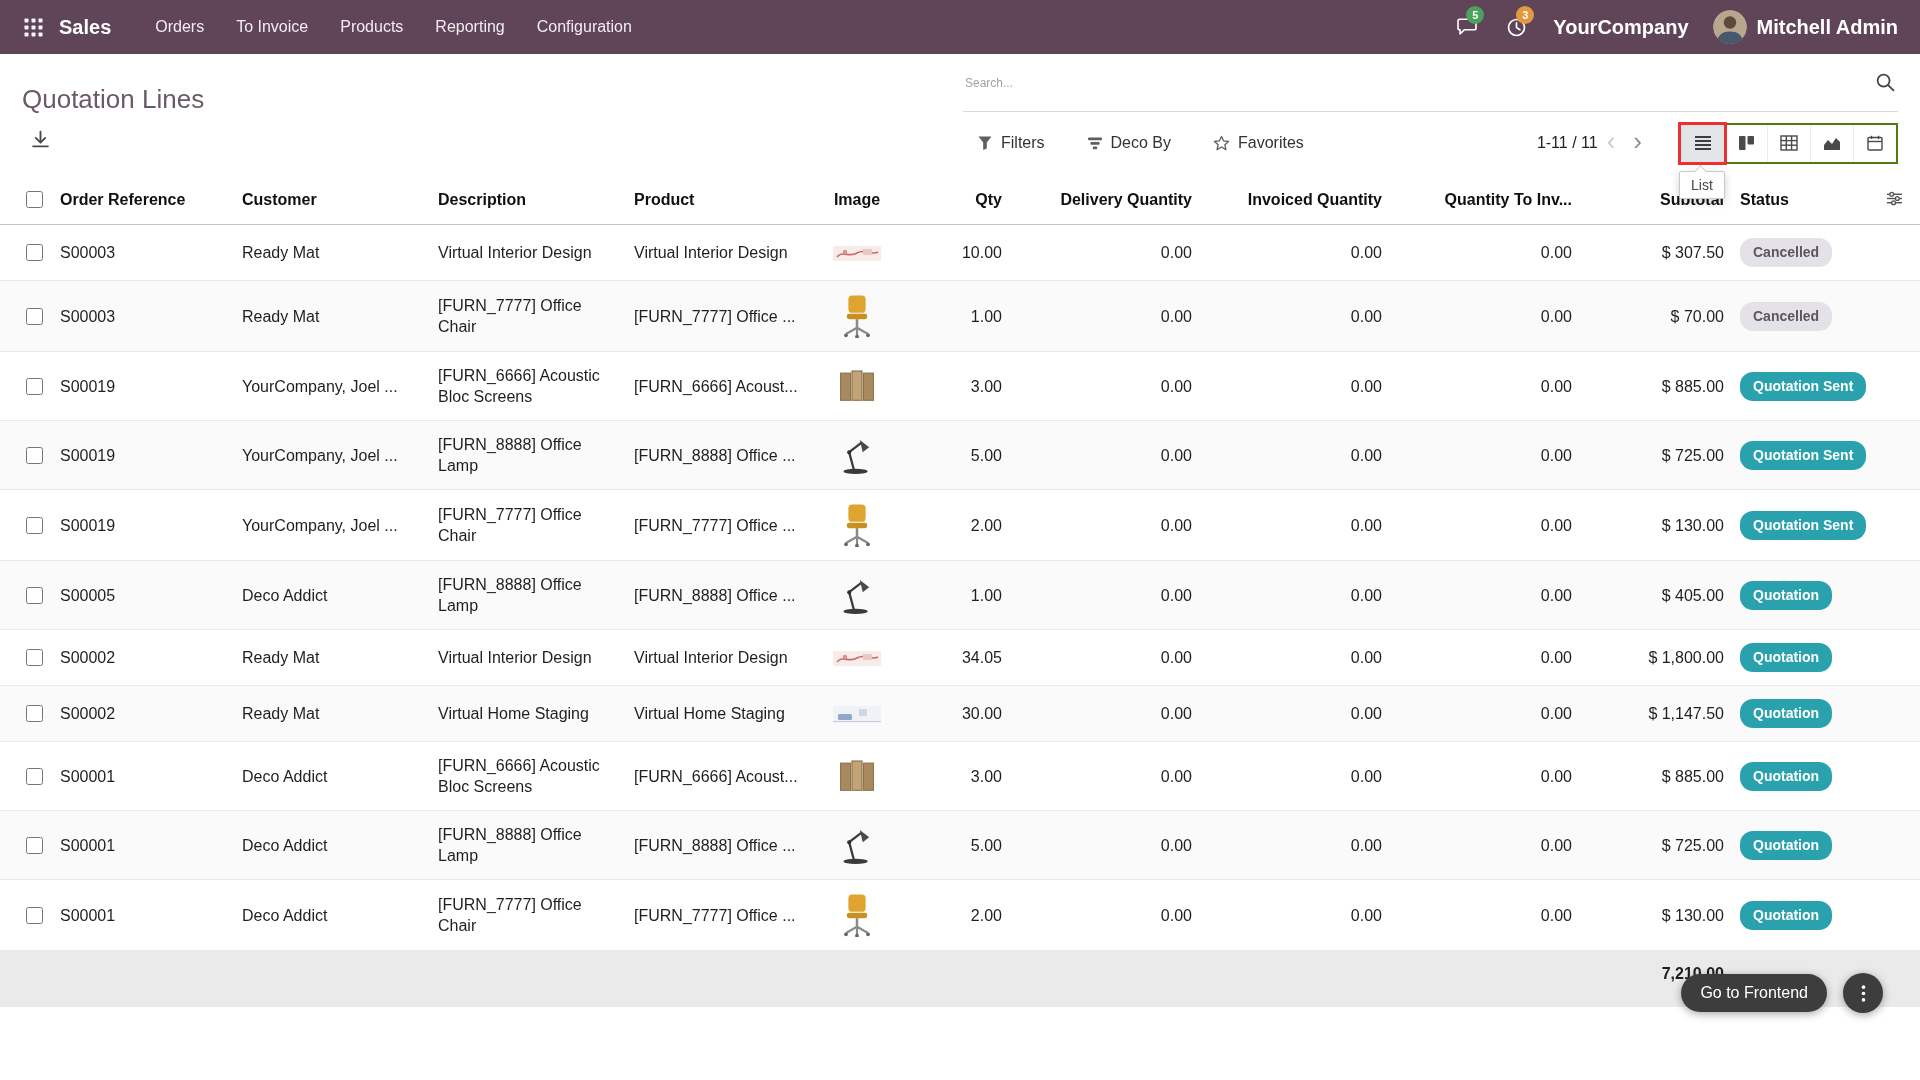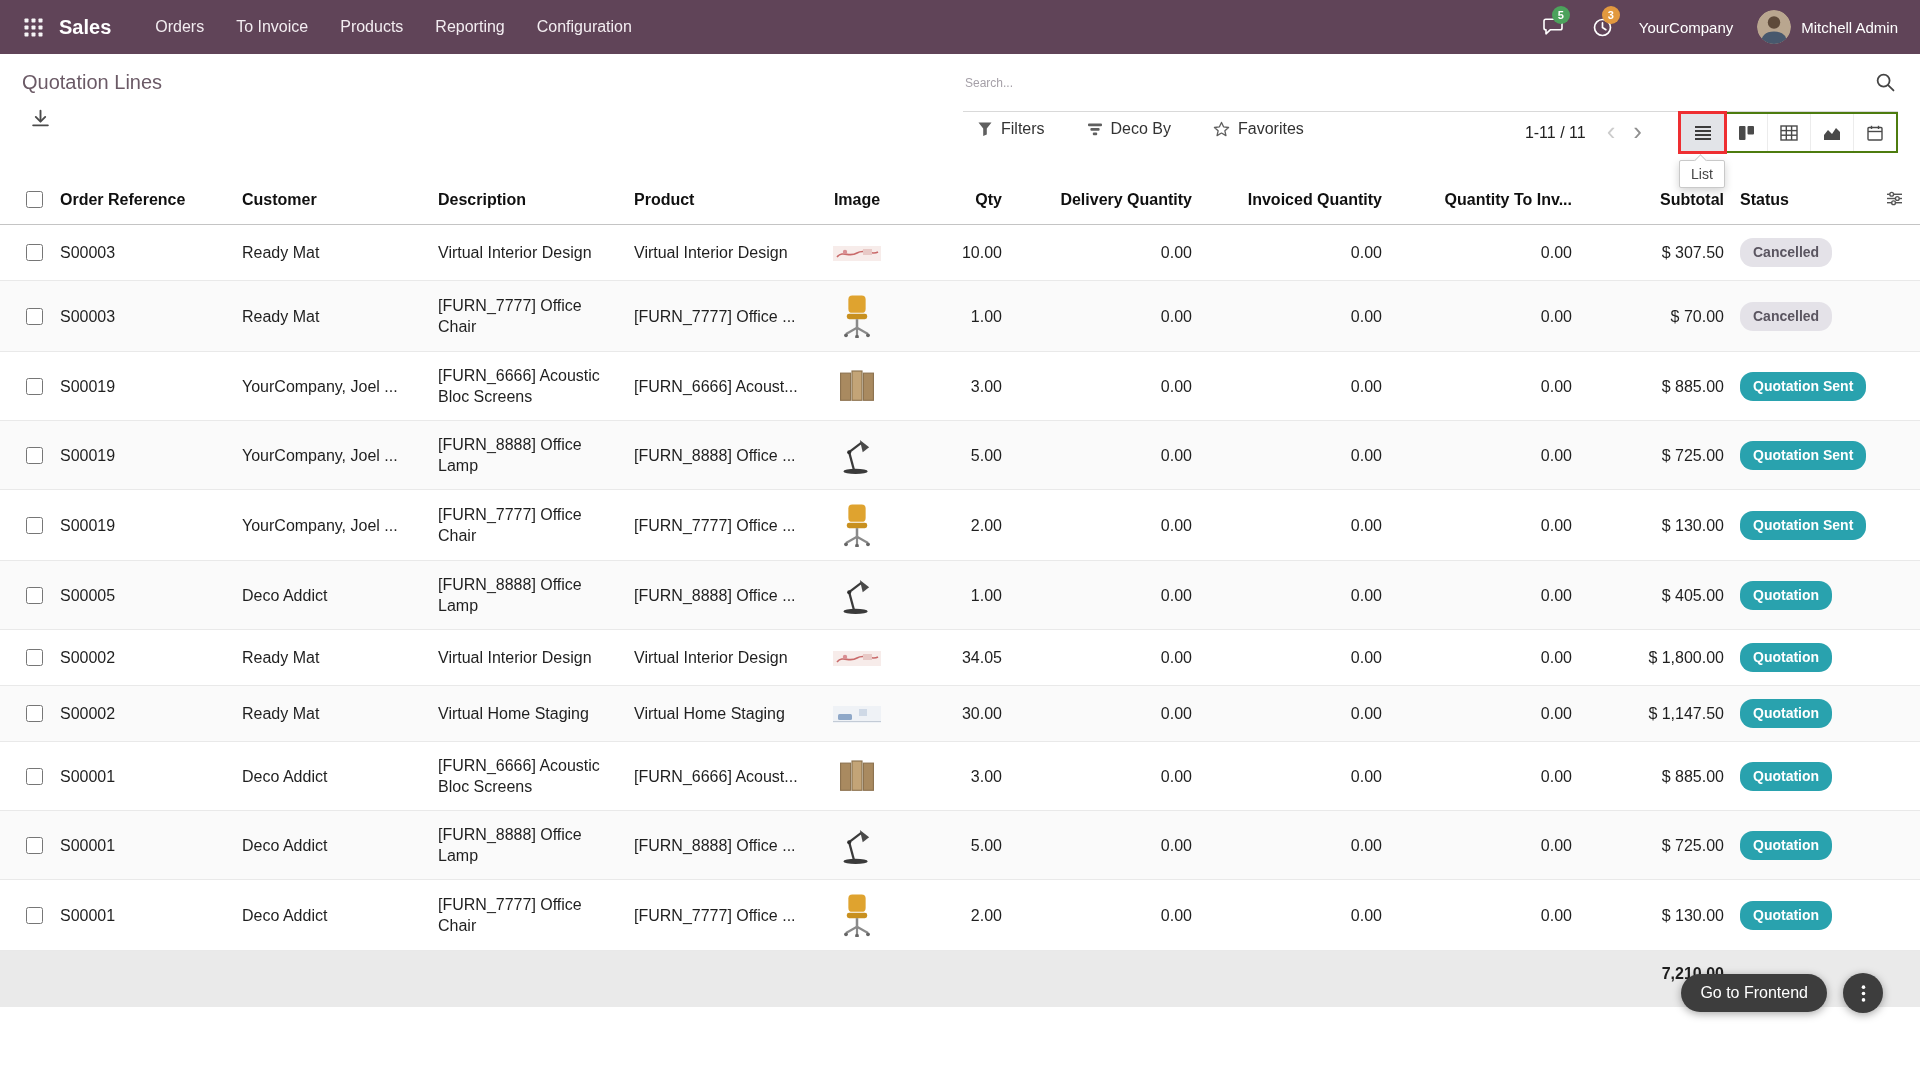--- a/index.html
+++ b/index.html
@@ -11,43 +11,43 @@
   .navbar { height:54px; background:var(--navbar-bg,#604458); color:#fff; display:flex; align-items:center; padding:0 22px 0 18px; }
   .apps-btn { background:none; border:none; padding:6px; margin-right:10px; display:flex; cursor:pointer; }
   .app-name { font-size:20px; font-weight:700; margin-right:30px; }
   .nav-menu { display:flex; align-items:flex-end; gap:4px; }
   .nav-item { background:none; border:none; color:#f3edf1; font-size:16px; font-family:inherit; padding:9px 14px; border-radius:4px; cursor:pointer; }
   .nav-right { margin-left:auto; display:flex; align-items:center; gap:24px; }
   .nav-iconbtn { position:relative; background:none; border:none; display:flex; padding:2px; cursor:pointer; }
   .nav-badge { position:absolute; top:-9px; left:12px; min-width:18px; height:18px; border-radius:9px; font-size:11px; font-weight:700; color:#fff; display:flex; align-items:center; justify-content:center; padding:0 4px; }
   .nav-badge.green { background:#4ca25c; }
   .nav-badge.orange { background:#e2993f; }
-  .nav-company, .nav-user { font-size:15px; white-space:nowrap; }
+  .nav-company, .nav-user { font-size:20px; white-space:nowrap;font-weight:bold; }
   .nav-user-wrap { display:flex; align-items:center; gap:10px; }
   .avatar { width:34px; height:34px; border-radius:50%; overflow:hidden; flex:none; }
 
   
   .control-panel { display:flex; height:120px; }
   .cp-left { width:963px; flex:none; padding:8px 0 0 22px; }
-  .cp-title { margin:9px 0 0; font-size:20px; font-weight:400; color:#6b5a66; }
+  .cp-title { margin:22px 0 0; font-size:26px; font-weight:400; color:#6b5a66; }
   .cp-sub { margin-top:8px; }
   .download-btn { background:none; border:none; padding:6px 8px; cursor:pointer; display:inline-flex; }
 
   .cp-right { flex:1; display:flex; flex-direction:column; padding-right:22px; }
   .search-row { height:58px; display:flex; align-items:center; border-bottom:1px solid #d9d9d9; }
   .search-input { flex:1; border:0; outline:0; font-size:12px; font-family:inherit; color:#333; background:transparent; }
   .search-input::placeholder { color:#a5a0a8; }
   .search-btn { background:none; border:none; display:flex; padding:4px 2px; cursor:pointer; }
 
-  .actions-row { flex:1; display:flex; align-items:flex-start; }
+  .actions-row { flex:1; display:flex; align-items:center; }
   .facets { display:flex; gap:18px; margin-left:2px; }
   .facet-btn { display:inline-flex; align-items:center; gap:8px; background:none; border:none; font-size:16px; font-family:inherit; color:#333; padding:8px 12px; cursor:pointer; }
 
   .pager-zone { margin-left:auto; display:flex; align-items:center; }
-  .pager-text { font-size:16px; color:#222; margin-right:12px; white-space:nowrap; }
+  .pager-text { font-size:16px; color:#222; white-space:nowrap; }
   .pg-btn { background:none; border:none; font-size:26px; line-height:1; padding:0 9px 4px; cursor:pointer; color:#8f8f8f; font-family:inherit; }
   .pg-btn.disabled { color:#cccccc; }
 
   .view-switcher { display:flex; margin-left:28px; position:relative; border:2px solid #4d7c0f; background:#fff; }
   .vs-btn { width:43px; height:37px; display:flex; align-items:center; justify-content:center; background:#fff; border:none; cursor:pointer; }
   .vs-btn + .vs-btn { border-left:1px solid #ececec; }
   .vs-btn.active { background:#e2e4e8; }
   .vs-btn.annotated { outline:3px solid var(--annotation-red,#ee2e31); outline-offset:0; z-index:3; }
   .vs-tooltip { position:absolute; left:-2px; top:46px; background:#fff; border:1px solid #c9c9c9; border-radius:2px; box-shadow:0 3px 8px rgba(0,0,0,.18); font-size:14px; color:#444; padding:5px 11px; z-index:40; white-space:nowrap; }
   .vs-tooltip::before { content:""; position:absolute; top:-5px; left:16px; width:8px; height:8px; background:#fff; border-left:1px solid #c9c9c9; border-top:1px solid #c9c9c9; transform:rotate(45deg); }

